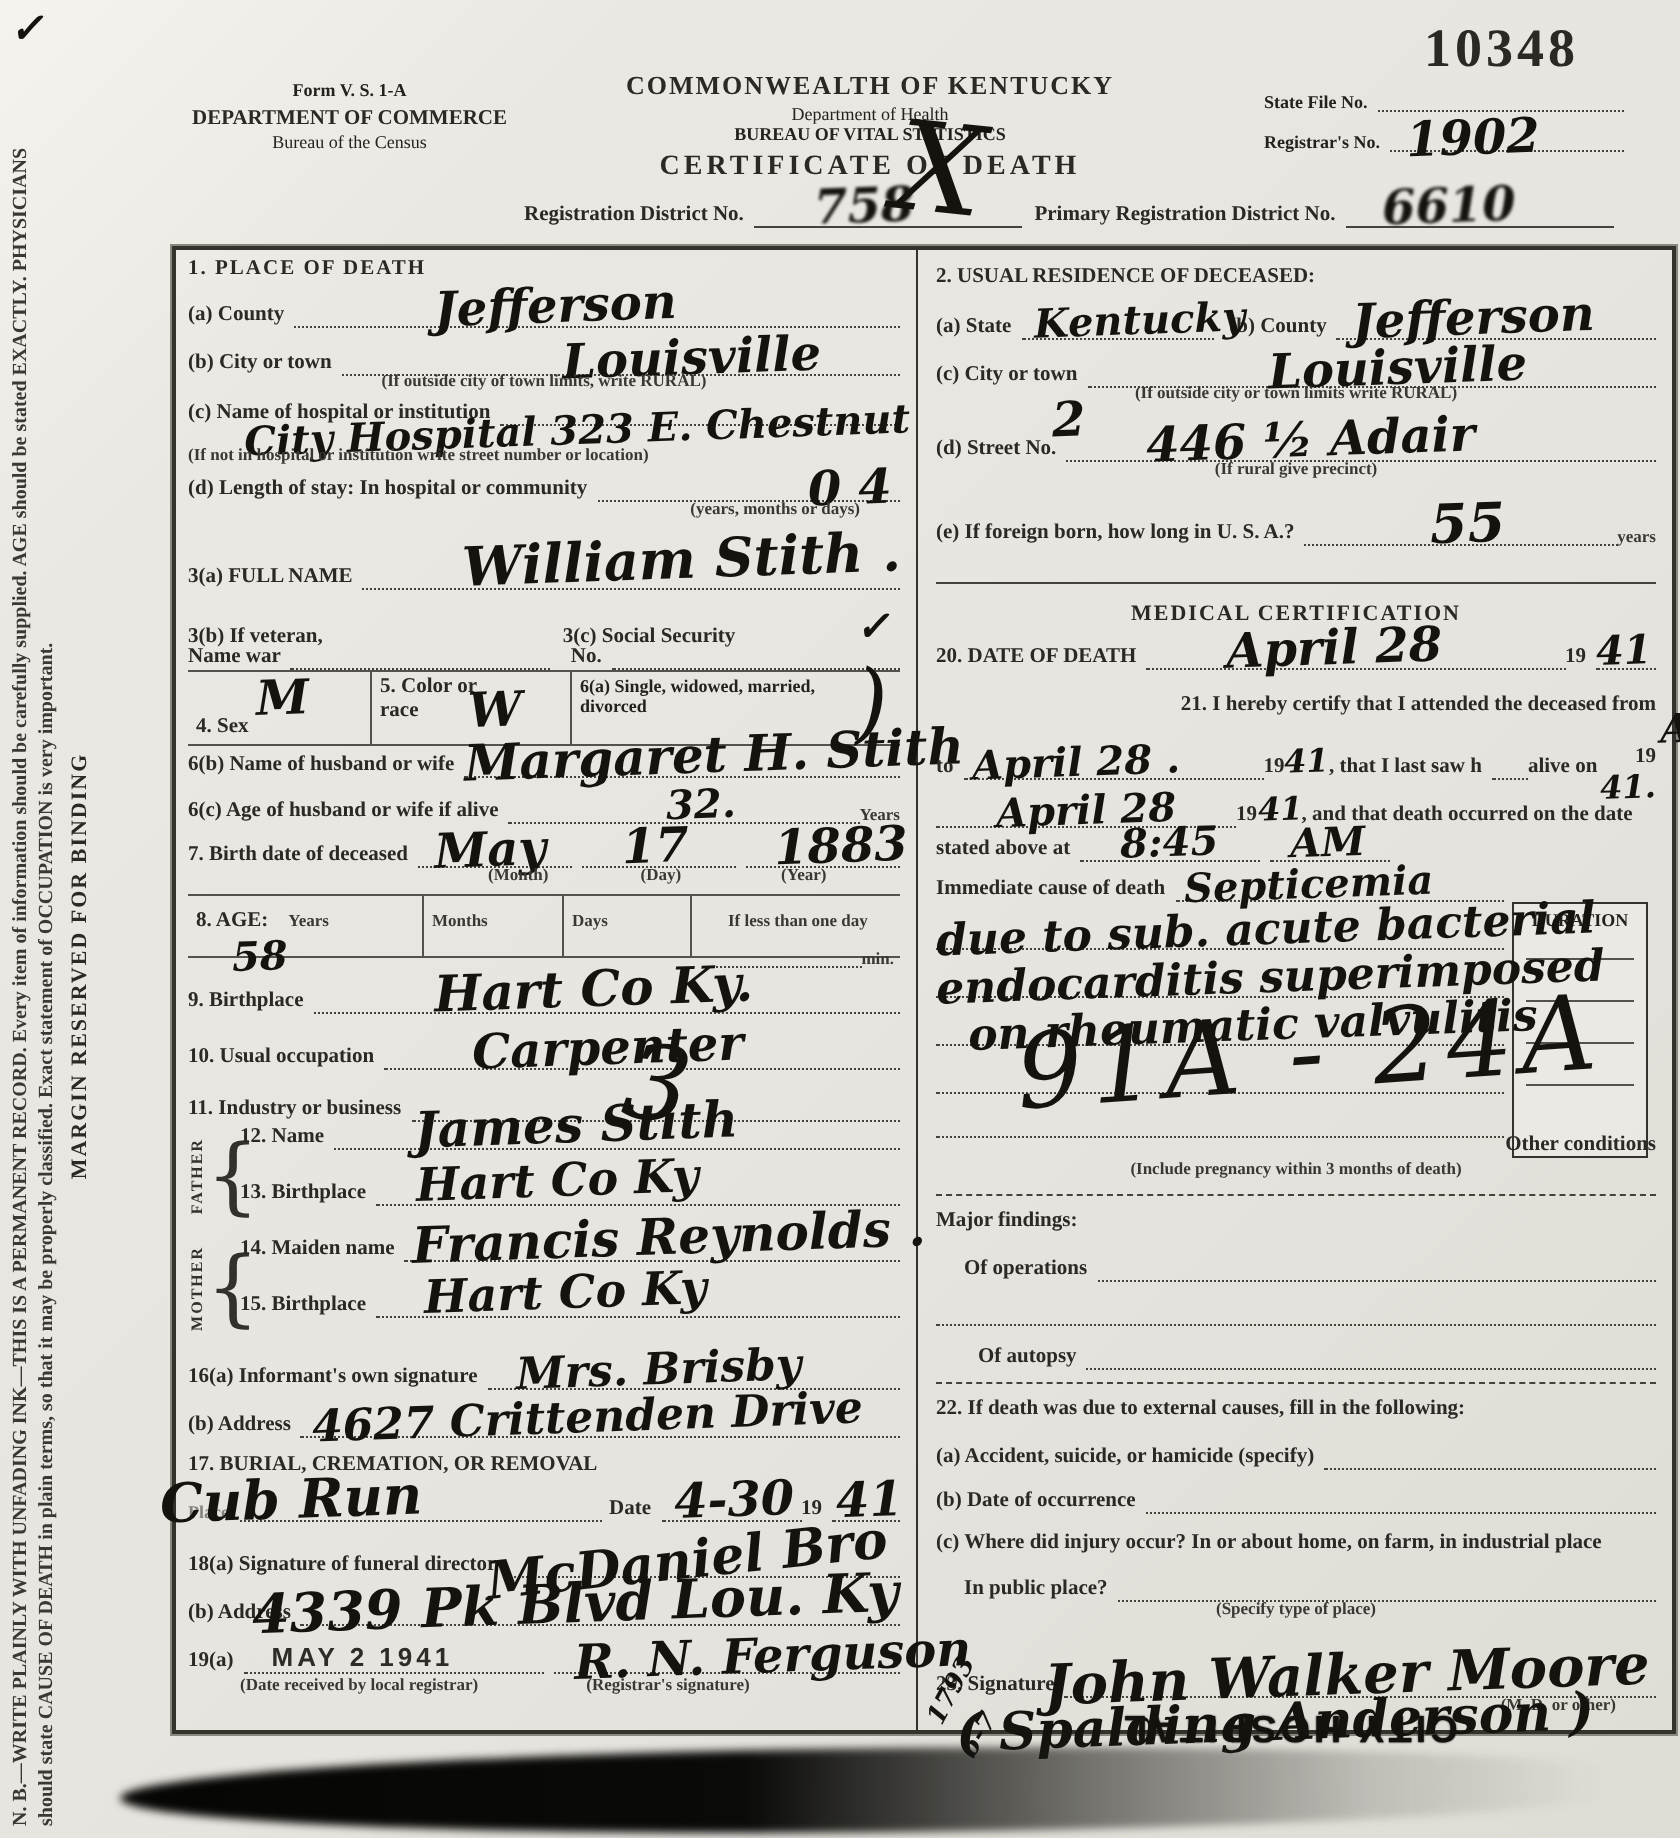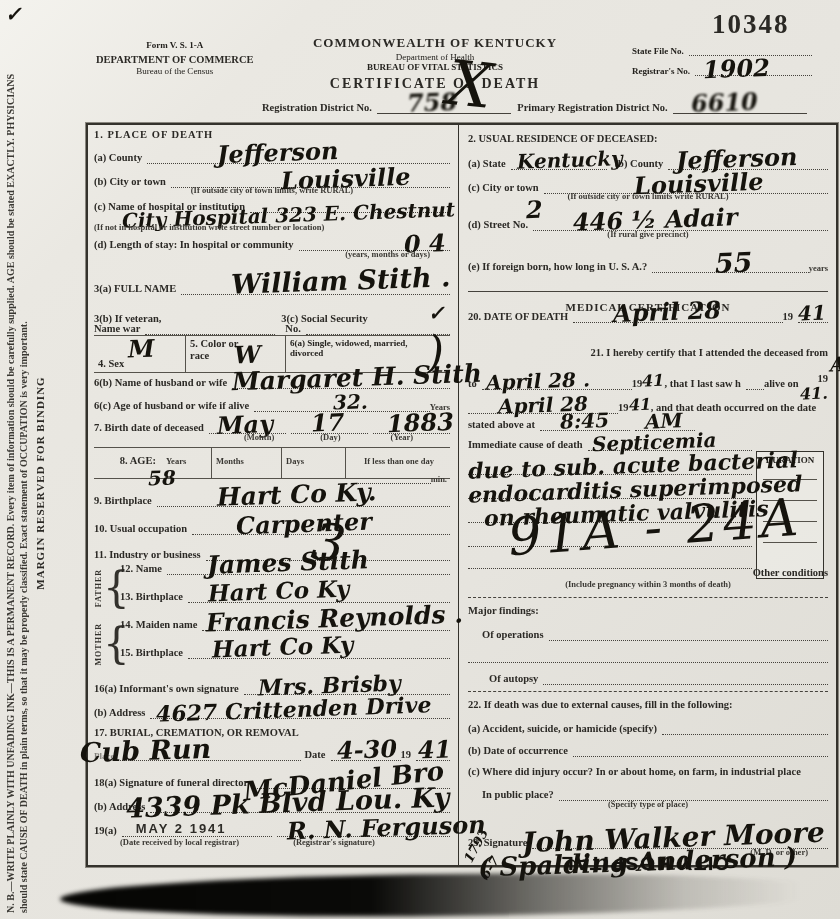--- a/index.html
+++ b/index.html
@@ -27,21 +27,21 @@
   .formbox{position:absolute;left:86px;top:123px;width:748px;height:740px;
            border:2px solid #34322c;box-shadow:0 0 0 1px #8a877f;}
   .divider-v{position:absolute;left:370px;top:0;bottom:0;border-left:1.6px solid #34322c;}
   .col{position:absolute;top:0;bottom:0;}
   .col-l{left:6px;width:356px;}
   .col-r{left:380px;width:360px;}
   .hr{position:absolute;left:0;right:0;border-top:1.4px solid #45423c;}
   
   .cellrow{position:absolute;left:0;right:0;display:flex;border-bottom:1.2px solid #55524b;}
   .cell{position:relative;border-left:1.2px solid #55524b;padding:2px 3px 0 4px;}
-  .cell:first-child{border-left:none;text-align:center;}
+  .cell:first-child{border-left:none;}
   .parent{position:absolute;left:0;right:0;display:flex;}
   .sidewrap{display:flex;align-items:center;width:26px;flex:0 0 26px;}
   .sidelabel{writing-mode:vertical-rl;transform:rotate(180deg);font-size:8px;font-weight:700;
              letter-spacing:1px;color:#33312c;}
   .brace{font-size:42px;font-weight:400;color:#33312c;line-height:46px;font-family:"DejaVu Serif",serif;}
   .prows{flex:1;position:relative;}
   .stamp-date{font-family:"Liberation Sans",sans-serif;font-weight:700;font-size:13px;
               letter-spacing:2px;color:#2e2c28;}
   .city-stamp{font-family:"Liberation Sans",sans-serif;font-weight:700;font-size:19px;
               letter-spacing:2px;color:#14120e;transform:rotate(180deg);
@@ -405,21 +405,21 @@
           </span>
         <span class="note">years</span>
         </div>
 
       <div class="hr" style="top:166px;"></div>
 
       <div class="r" style="top:176px;justify-content:center;">
           <span class="lbl hdg" style="font-size:11px;">MEDICAL CERTIFICATION</span>
         </div>
 
-      <div class="r" style="top:184px;">
+      <div class="r" style="top:196px;">
           <span class="lbl">20.  DATE OF DEATH</span>
         <span class="fl">
             <span class="hw hw-xl" style="left:40px;bottom:-4px;">April 28</span>
           </span>
         <span class="lbl">19</span>
         <span class="fl" style="max-width:30px;">
             <span class="hw hw-lg" style="left:0;bottom:-3px;">41</span>
           </span>
         </div>
 

